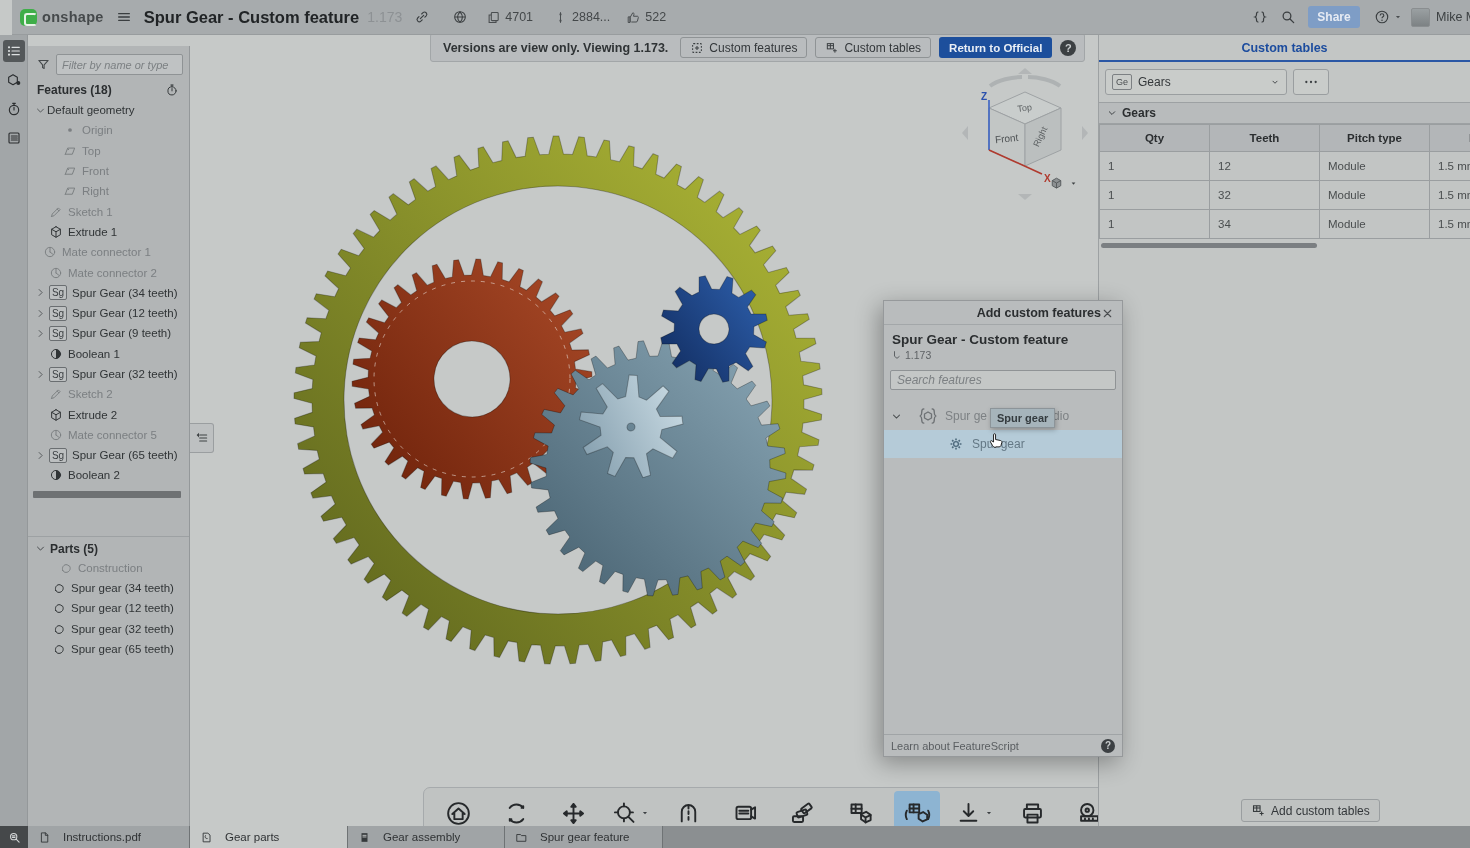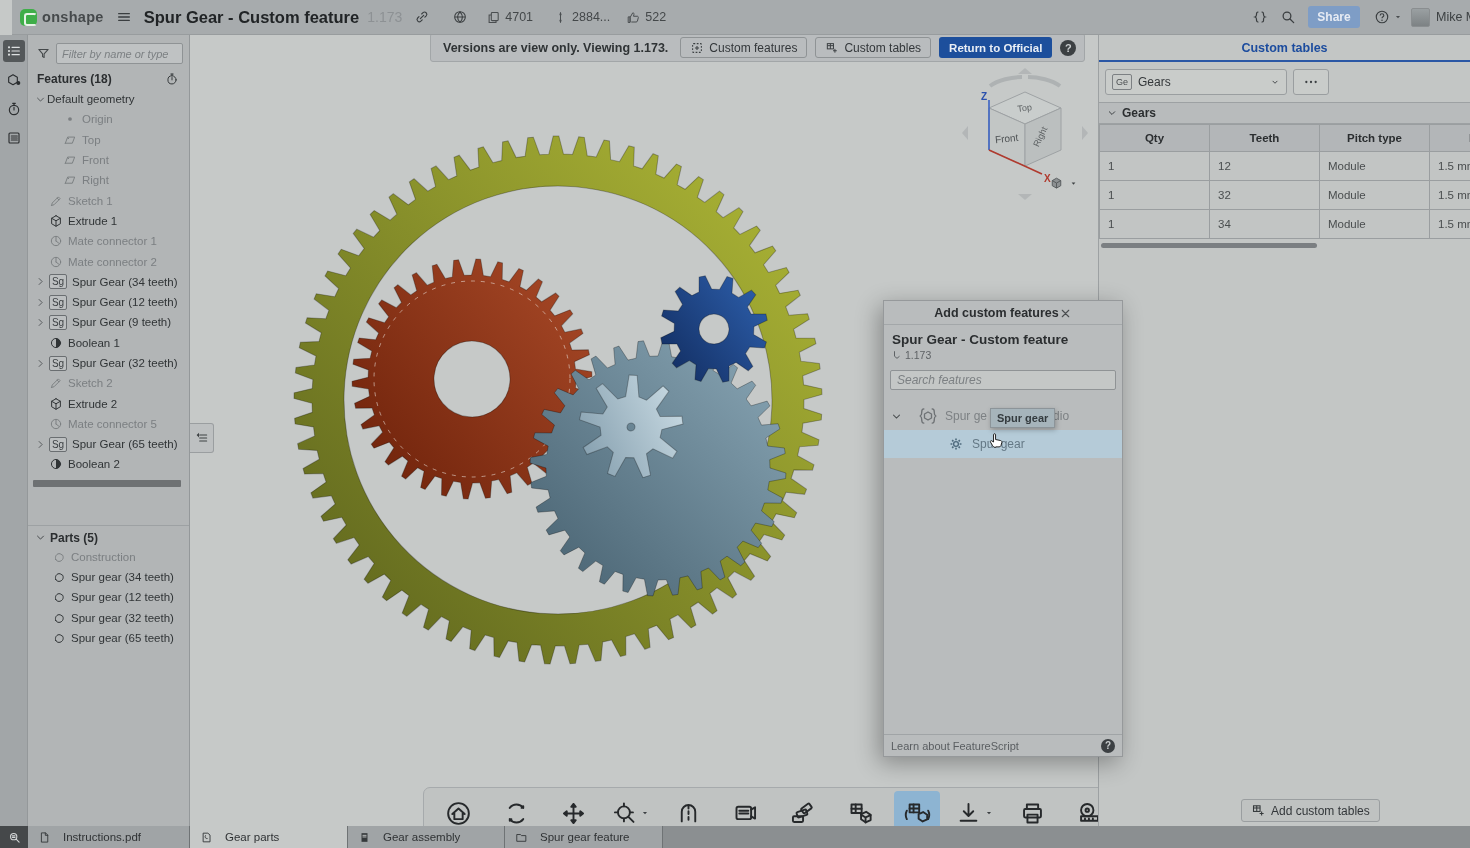--- a/index.html
+++ b/index.html
@@ -38,21 +38,21 @@
                display:flex;align-items:center;justify-content:center;font-weight:bold}
 
   
   #left-strip{position:absolute;left:0;top:35px;width:28px;height:791px;background:#a2a6a8;z-index:5;
               border-right:1px solid #94989a;box-sizing:border-box;display:flex;flex-direction:column;align-items:center;padding-top:5px;gap:7px}
   .stripbtn{width:22px;height:22px;border-radius:3px;color:#2a2d2f;display:flex;align-items:center;justify-content:center}
   .stripbtn .ic{width:16px;height:16px}
   .stripbtn.active{background:#54585a;color:#dde0e1}
 
   
-  #feature-panel{position:absolute;left:28px;top:35px;width:162px;height:791px;background:#b2b5b6;z-index:5;
+  #feature-panel{position:absolute;left:28px;top:46px;width:162px;height:791px;background:#b2b5b6;z-index:5;
                  border-right:1px solid #94989a;box-sizing:border-box;font-size:11.5px}
   #filter-row{display:flex;align-items:center;padding:8px 6px 4px 8px;gap:5px}
   #filter-row .iwrap{width:15px;height:15px;color:#44484a}
   #filter-input{flex:1;height:19px;background:#bfc2c3;border:1px solid #8f9395;border-radius:2px;
                 font-size:11px;font-style:italic;color:#4a4e50;padding:0 5px;font-family:inherit;min-width:0}
   #filter-input::placeholder{color:#7c8083}
   #features-header{display:flex;align-items:center;justify-content:space-between;padding:4px 10px 3px 9px;
                    font-weight:bold;font-size:12px;color:#2b2e30}
   #features-header .iwrap{width:14px;height:14px;color:#35393b}
   .trow{display:flex;align-items:center;height:20.3px;color:#303436;white-space:nowrap;overflow:hidden}
@@ -112,21 +112,21 @@
   #gears-table td{height:26px;background:#c2c5c4;border:1px solid #9a9ea0;color:#4a4e4f;padding-left:8px}
   #rp-scroll{position:absolute;left:2px;width:216px;height:5px;background:#7b7f82;border-radius:3px}
   #add-tables-btn{position:absolute;left:142px;top:764px;height:23px;padding:0 9px;background:#bfc2c1;
                   border:1px solid #9a9ea0;border-radius:3px;display:flex;align-items:center;gap:5px;
                   font-size:12px;color:#33373a;font-family:inherit}
   #add-tables-btn .iwrap{width:15px;height:15px;color:#35393b}
 
   
   #dialog{position:absolute;left:883px;top:300px;width:240px;height:457px;background:#b9bcbd;
           border:1px solid #96999b;box-shadow:-4px 6px 22px rgba(0,0,0,.32);z-index:9;box-sizing:border-box}
-  #dlg-header{display:flex;align-items:center;justify-content:center;padding:5px 8px 4px 8px;
+  #dlg-header{display:flex;align-items:center;justify-content:flex-end;padding:5px 8px 4px 8px;
               border-bottom:1px solid #a3a7a9;font-size:12.5px;font-weight:bold;color:#2b2e30}
   #dlg-close{width:13px;height:13px;color:#4a4e50}
   #dlg-doc{font-size:13.5px;font-weight:bold;color:#2b2e30;padding:7px 8px 0 8px}
   #dlg-ver{display:flex;align-items:center;gap:3px;padding:2px 8px 0 8px;font-size:10.5px;color:#5e6265}
   #dlg-ver .iwrap{width:10px;height:10px}
   #dlg-search{display:block;width:226px;margin:9px auto 12px auto;height:20px;background:#c4c7c6;
               border:1px solid #8f9395;border-radius:2px;font-size:12px;font-style:italic;color:#4a4e50;
               padding:0 6px;font-family:inherit;box-sizing:border-box}
   #dlg-search::placeholder{color:#7c8083}
   #studio-row{display:flex;align-items:center;height:28px;margin-top:8px;padding-left:6px;gap:6px;
@@ -366,21 +366,21 @@
       <div class="trow" style="padding-left: 6px;">
         <span class="tchev"></span>
         <span class="ticon iwrap">
           <svg class="ic" viewBox="0 0 24 24" fill="none" stroke="currentColor" stroke-width="1.7" stroke-linecap="round" stroke-linejoin="round">
             <path d="M12 3l7.5 4.3v9.4L12 21l-7.5-4.3V7.3L12 3z"></path>
             <path d="M4.5 7.3L12 11.6l7.5-4.3M12 11.6V21"></path>
           </svg>
         </span>
         <span class="tlabel">Extrude 1</span>
       </div>
-      <div class="trow muted" style="padding-left: 6px;">
+      <div class="trow muted" style="">
         <span class="tchev"></span>
         <span class="ticon iwrap">
           <svg class="ic" viewBox="0 0 24 24" fill="none" stroke="currentColor" stroke-width="1.7" stroke-linecap="round" stroke-linejoin="round">
             <circle cx="12" cy="12" r="8"></circle>
             <path d="M12 12V5.5M12 12l4.5 3.5"></path>
           </svg>
         </span>
         <span class="tlabel">Mate connector 1</span>
       </div>
       <div class="trow muted" style="padding-left: 6px;">
@@ -493,21 +493,21 @@
   <div id="tree-split"></div>
   <div id="parts-header">
     <span class="tchev">
         <svg class="ic" viewBox="0 0 24 24" fill="none" stroke="currentColor" stroke-width="2" stroke-linecap="round">
           <path d="M5.5 9l6.5 6.5L18.5 9"></path>
         </svg>
       </span>
     <span>Parts (5)</span>
   </div>
   <div id="parts-list">
-      <div class="trow muted" style="padding-left: 22px; text-align: center;">
+      <div class="trow muted" style="padding-left: 29px; text-align: center;">
         <span class="ticon iwrap">
           <svg class="ic" viewBox="0 0 24 24" fill="none" stroke="currentColor" stroke-width="1.7" stroke-linecap="round" stroke-linejoin="round">
             <path d="M6.5 16.5c-2.6-5.5 2-11.5 7.5-10l4.5 2.7c2.3 5.6-1.6 10.3-6.5 10.3c-2.4 0-4.3-1-5.5-3z"></path>
           </svg>
         </span>
         <span class="tlabel">Construction</span>
       </div>
       <div class="trow" style="padding-left: 22px;">
         <span class="ticon iwrap">
           <svg class="ic" viewBox="0 0 24 24" fill="none" stroke="currentColor" stroke-width="1.7" stroke-linecap="round" stroke-linejoin="round">

